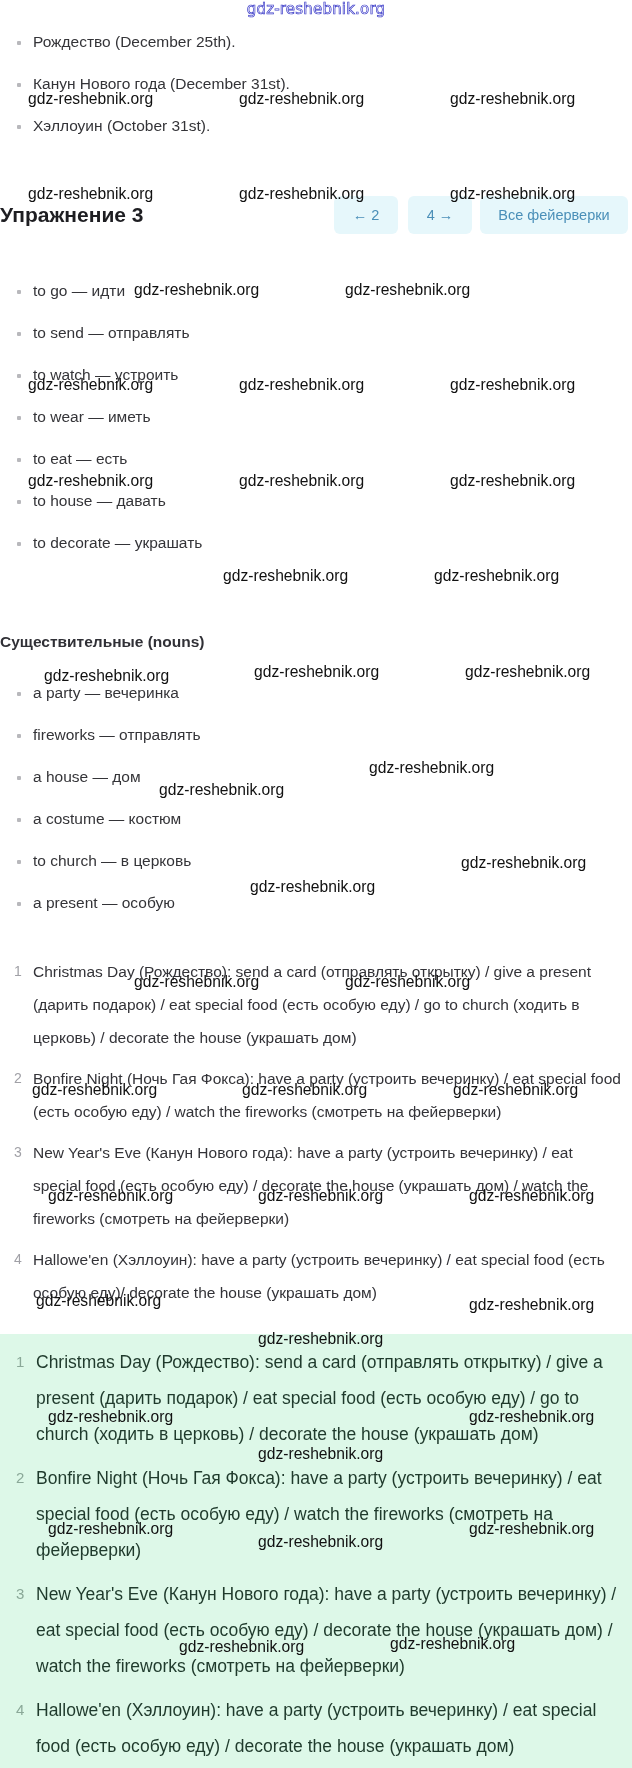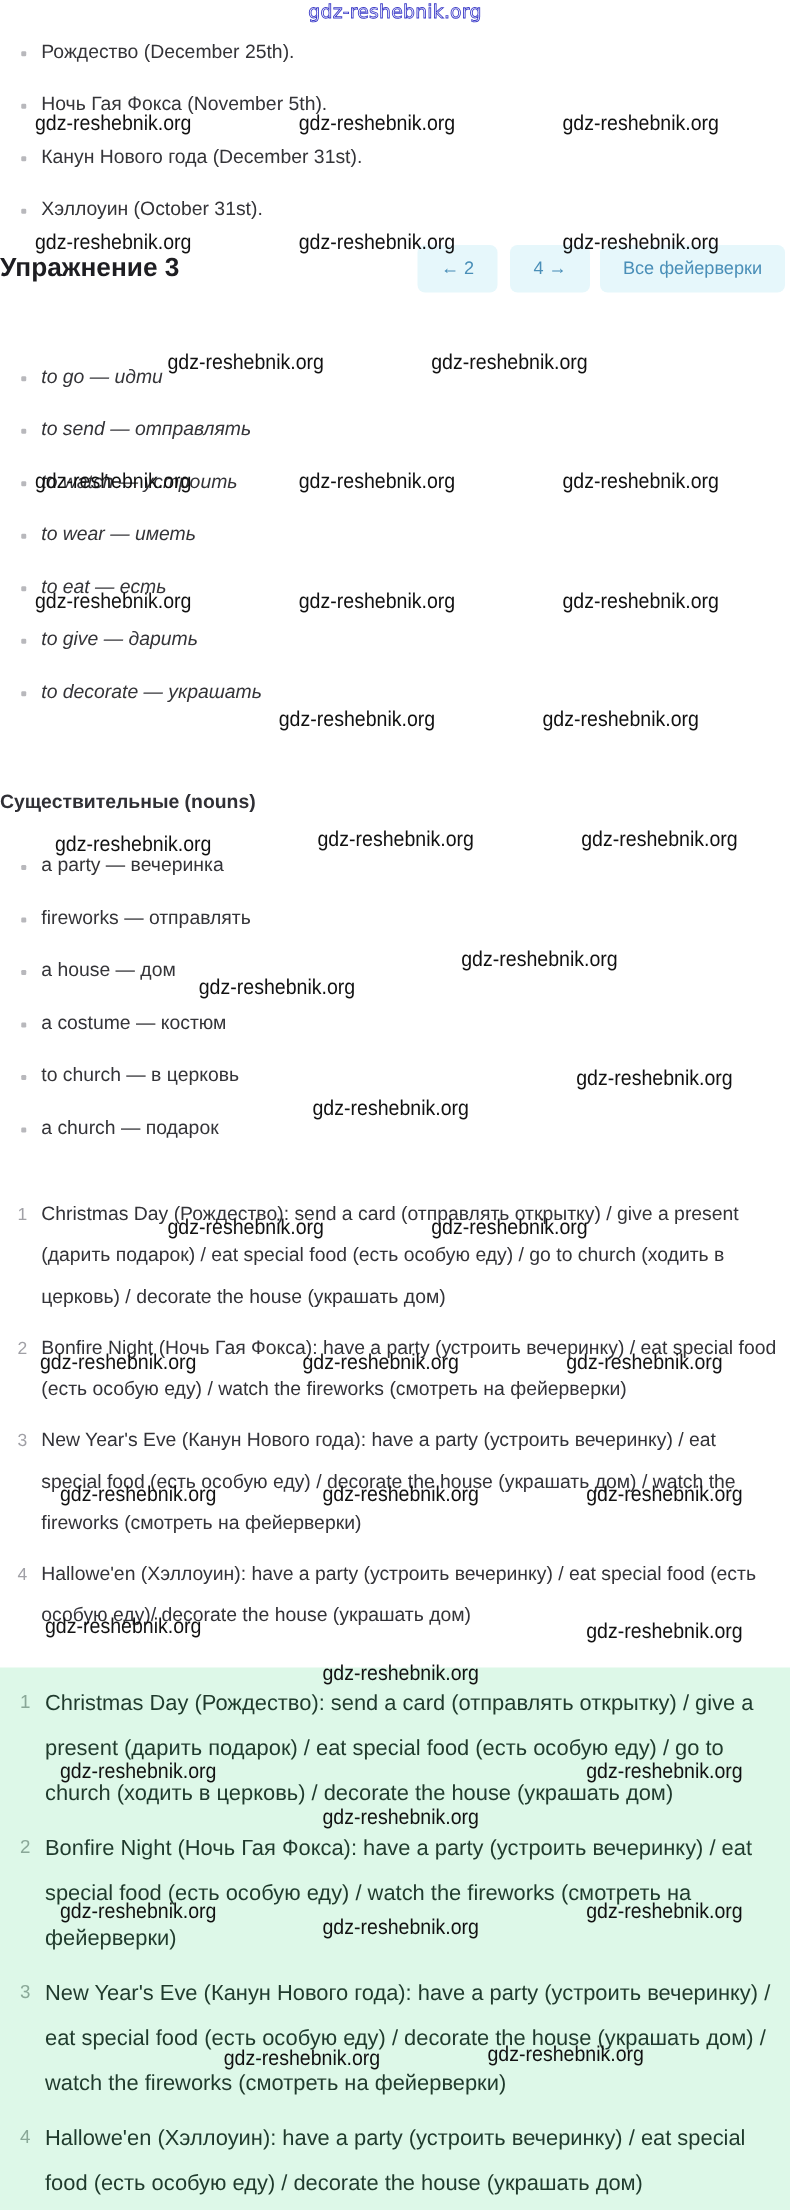--- a/index.html
+++ b/index.html
@@ -60,48 +60,47 @@
       position: absolute; left: 16px; top: 0; color: #8aa898; font-size: 15px;
     }
   </style>
 </head>
 <body>
 
 <div class="top-wm">gdz-reshebnik.org</div>
 
 <ul class="blist" style="top:32px;">
   <li>Рождество (December 25th).</li>
-  <li>Ночь Гая Фокса (November 5th).</li>
   <li>Канун Нового года (December 31st).</li>
   <li>Хэллоуин (October 31st).</li>
 </ul>
 
 <h2 class="h-ex">Упражнение 3</h2>
 <div class="navbtn" style="left:334px;width:64px;">← 2</div>
 <div class="navbtn" style="left:408px;width:64px;">4 →</div>
 <div class="navbtn" style="left:480px;width:148px;">Все фейерверки</div>
 
-<ul class="blist" style="top:292px;font-style:italic;">
+<ul class="blist" style="top:281px;">
   <li>to go — идти</li>
   <li>to send — отправлять</li>
   <li>to watch — устроить</li>
   <li>to wear — иметь</li>
   <li>to eat — есть</li>
-  <li>to give — дарить</li>
+  <li>to house — давать</li>
   <li>to decorate — украшать</li>
 </ul>
 
 <h3 class="h-nouns">Существительные (nouns)</h3>
 <ul class="blist" style="top:683px;">
   <li>a party — вечеринка</li>
   <li>fireworks — отправлять</li>
   <li>a house — дом</li>
   <li>a costume — костюм</li>
   <li>to church — в церковь</li>
-  <li>a church — подарок</li>
+  <li>a present — особую</li>
 </ul>
 
 <ol class="nlist" style="top:955px;">
   <li style="margin-bottom:8px;">
     <span class="num">1</span>
     <span>Christmas Day (Рождество): send a card (отправлять открытку) / give a present (дарить подарок) / eat special food (есть особую еду) / go to church (ходить в церковь) / decorate the house (украшать дом)</span>
   </li>
   <li style="margin-bottom:8px;">
     <span class="num">2</span>
     <span>Bonfire Night (Ночь Гая Фокса): have a party (устроить вечеринку) / eat special food (есть особую еду) / watch the fireworks (смотреть на фейерверки)</span>

